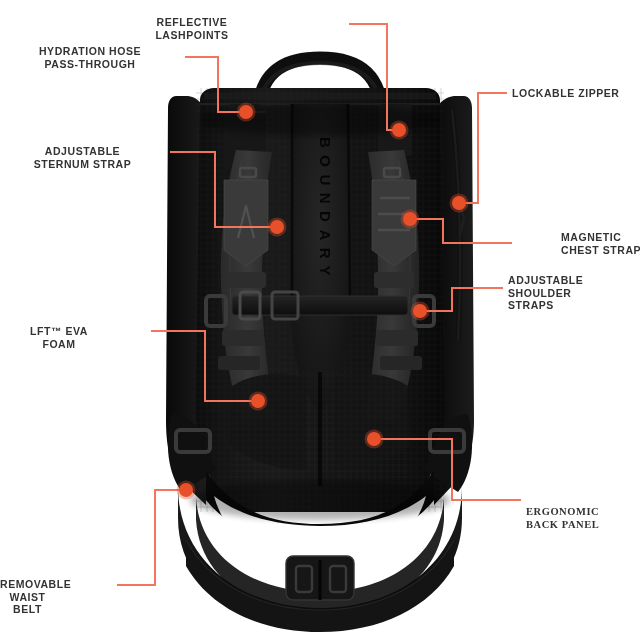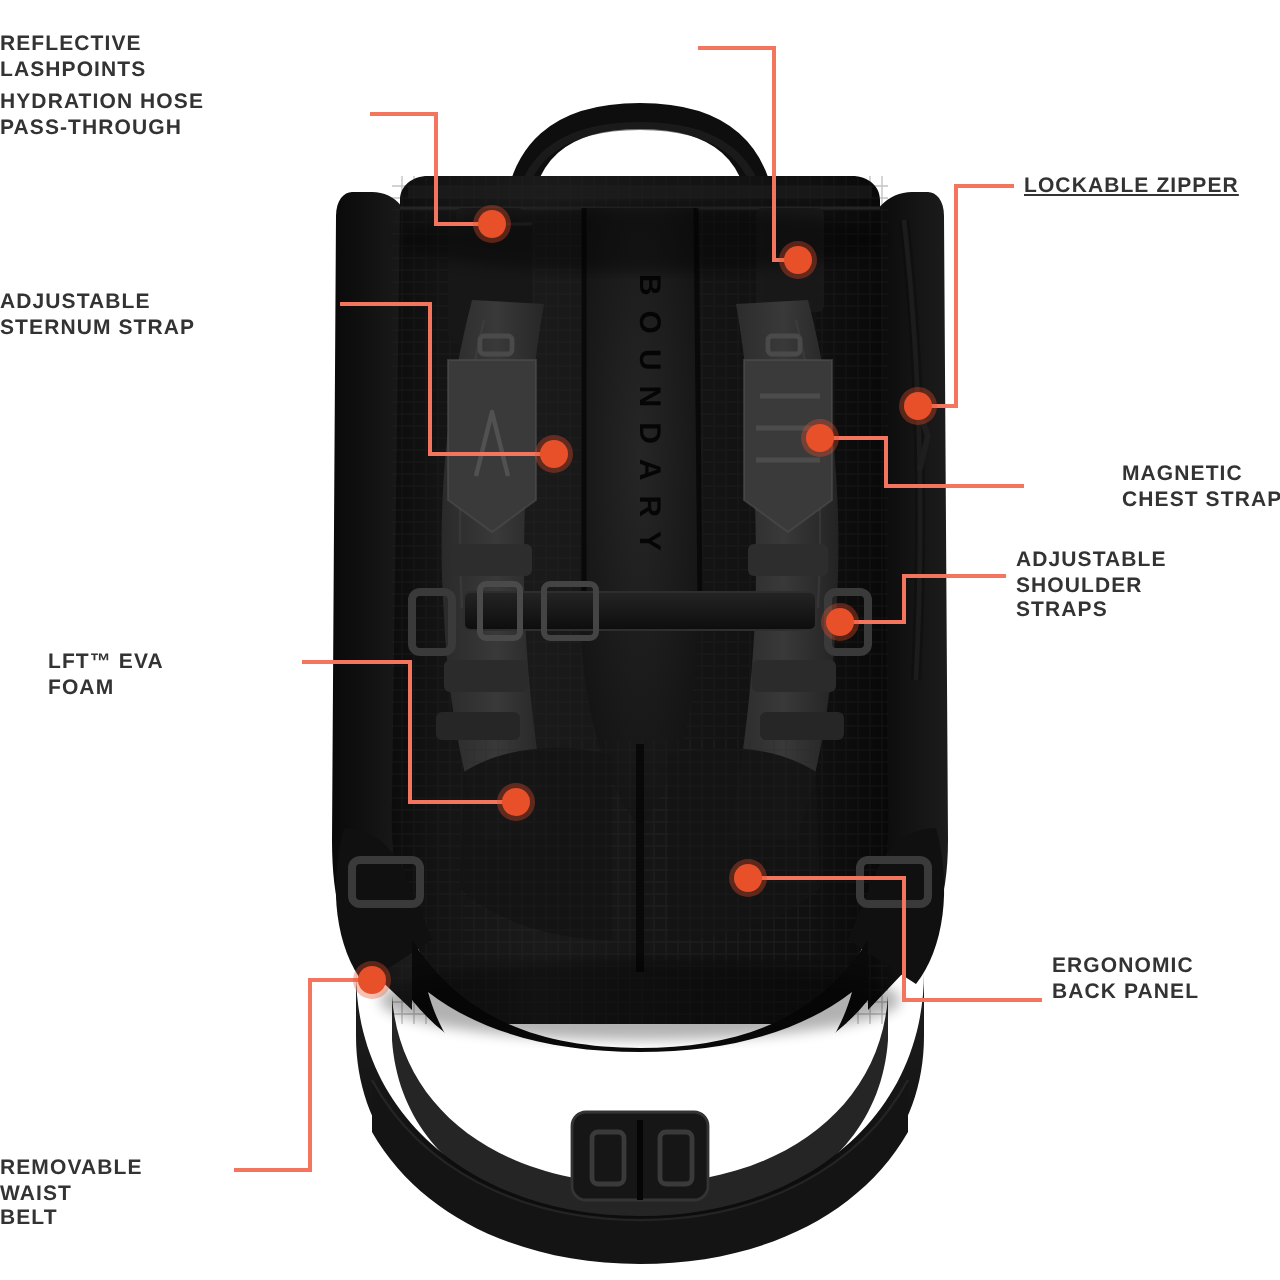--- a/index.html
+++ b/index.html
@@ -19,21 +19,21 @@
     position:absolute;
     color:#333333;
     font-size:10.5px;
     font-weight:bold;
     letter-spacing:0.55px;
     line-height:12.5px;
     text-transform:uppercase;
     white-space:pre-line;
     font-family:"Liberation Sans", sans-serif;
   }
-  .lbl.r { text-align:left; }
+  .lbl.r { text-align:center; }
   .lbl.l { text-align:left; }
 
   svg.overlay { position:absolute; left:0; top:0; width:640px; height:640px; }
 </style>
 </head>
 <body>
 
 <div id="stage">
 
   <svg class="product" viewBox="0 0 640 640">
@@ -250,27 +250,27 @@
         <circle cx="374" cy="439" r="7" fill="#E8502A"></circle>
         <circle cx="186" cy="490" r="9.5" fill="#E8502A" opacity="0.35"></circle>
         <circle cx="186" cy="490" r="7" fill="#E8502A"></circle>
       </g>
   </svg>
 
   <div class="lbl r" style="top: 45px; left: 0px; width: 180px;">HYDRATION HOSE
 PASS-THROUGH</div>
   <div class="lbl r" style="top: 16px; left: 0px; width: 384px;">REFLECTIVE
 LASHPOINTS</div>
-  <div class="lbl l" style="top: 87px; left: 512px; width: 116px; text-decoration: underline;">LOCKABLE ZIPPER</div>
+  <div class="lbl l" style="top: 87px; left: 512px; width: 116px;">LOCKABLE ZIPPER</div>
   <div class="lbl r" style="top: 145px; left: 0px; width: 165px;">ADJUSTABLE
 STERNUM STRAP</div>
   <div class="lbl l" style="top: 231px; left: 517px; width: 123px; margin-left: 44px;">MAGNETIC
 CHEST STRAP</div>
   <div class="lbl l" style="top: 274px; left: 508px; width: 132px;">ADJUSTABLE
 SHOULDER
 STRAPS</div>
   <div class="lbl r" style="top: 325px; left: 0px; width: 70px; margin-left: 24px;">LFT™ EVA FOAM</div>
-  <div class="lbl l" style="top: 477px; left: 526px; width: 114px;">ERGONOMIC
+  <div class="lbl l" style="top: 506px; left: 526px; width: 114px; font-family: Liberation Serif, serif;">ERGONOMIC
 BACK PANEL</div>
   <div class="lbl r" style="top: 578px; left: 0px; width: 55px;">REMOVABLE
 WAIST BELT</div>
 
 </div>
 
 </body></html>

